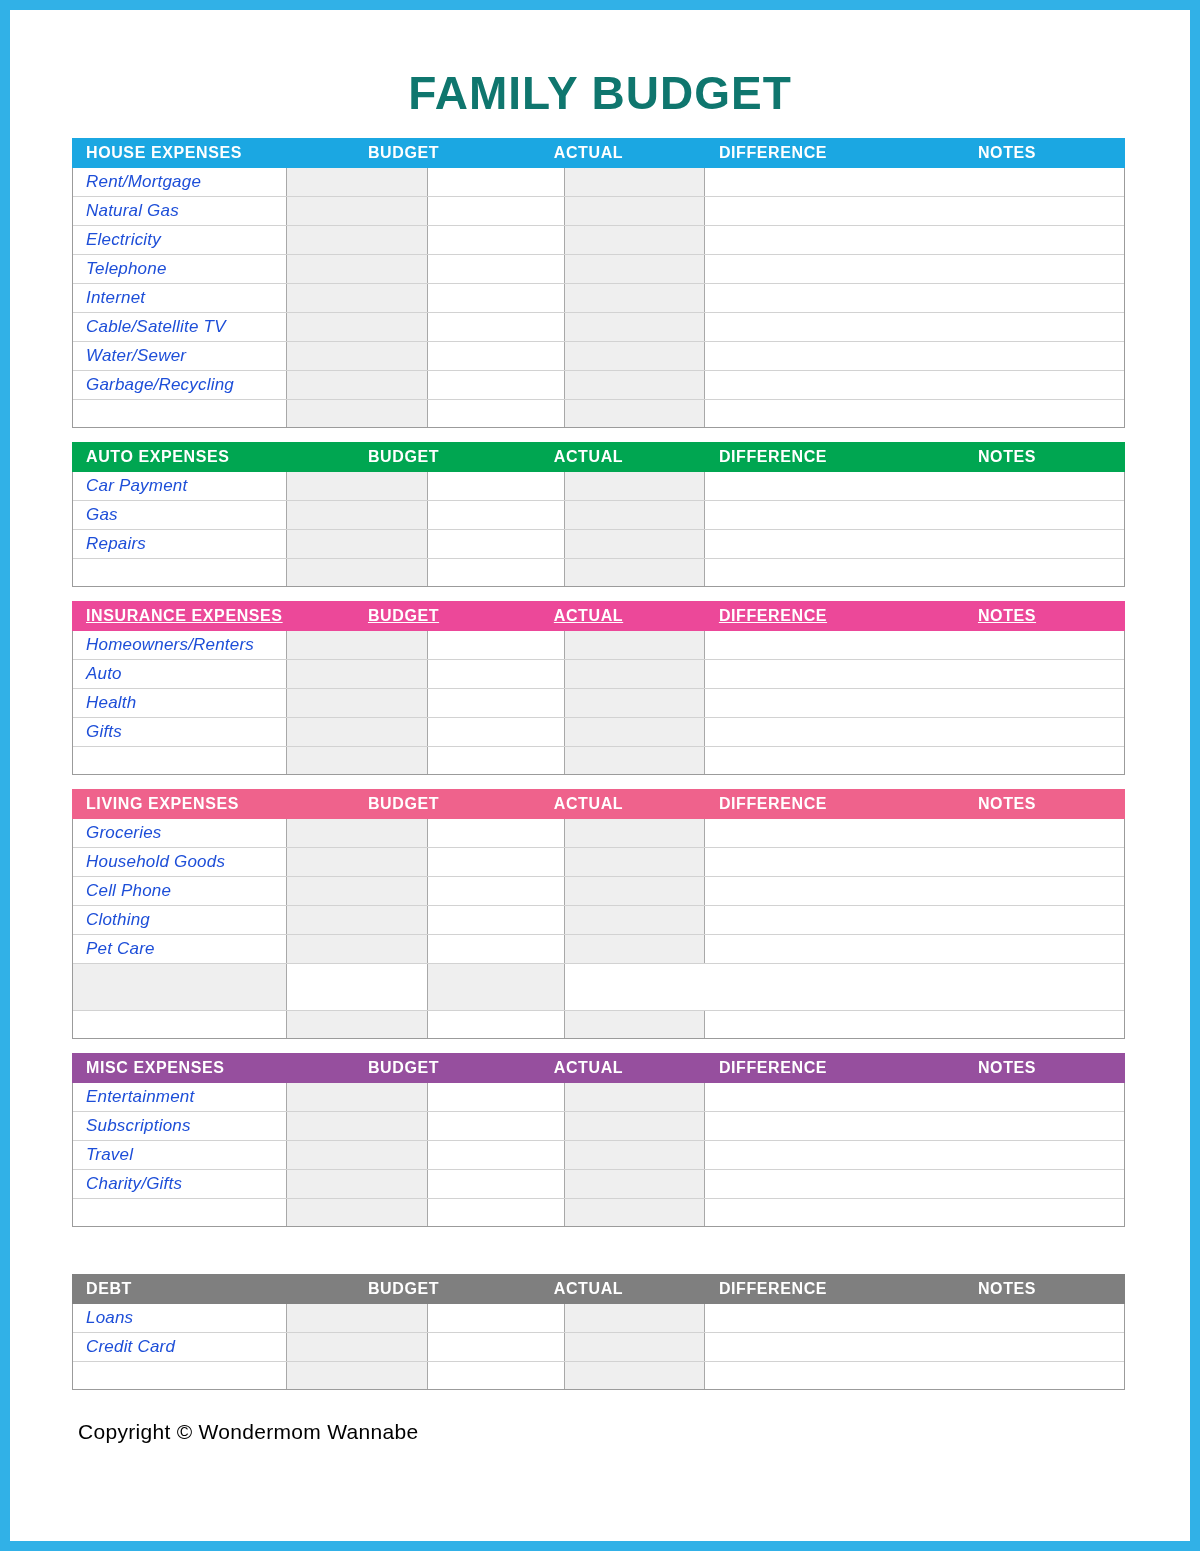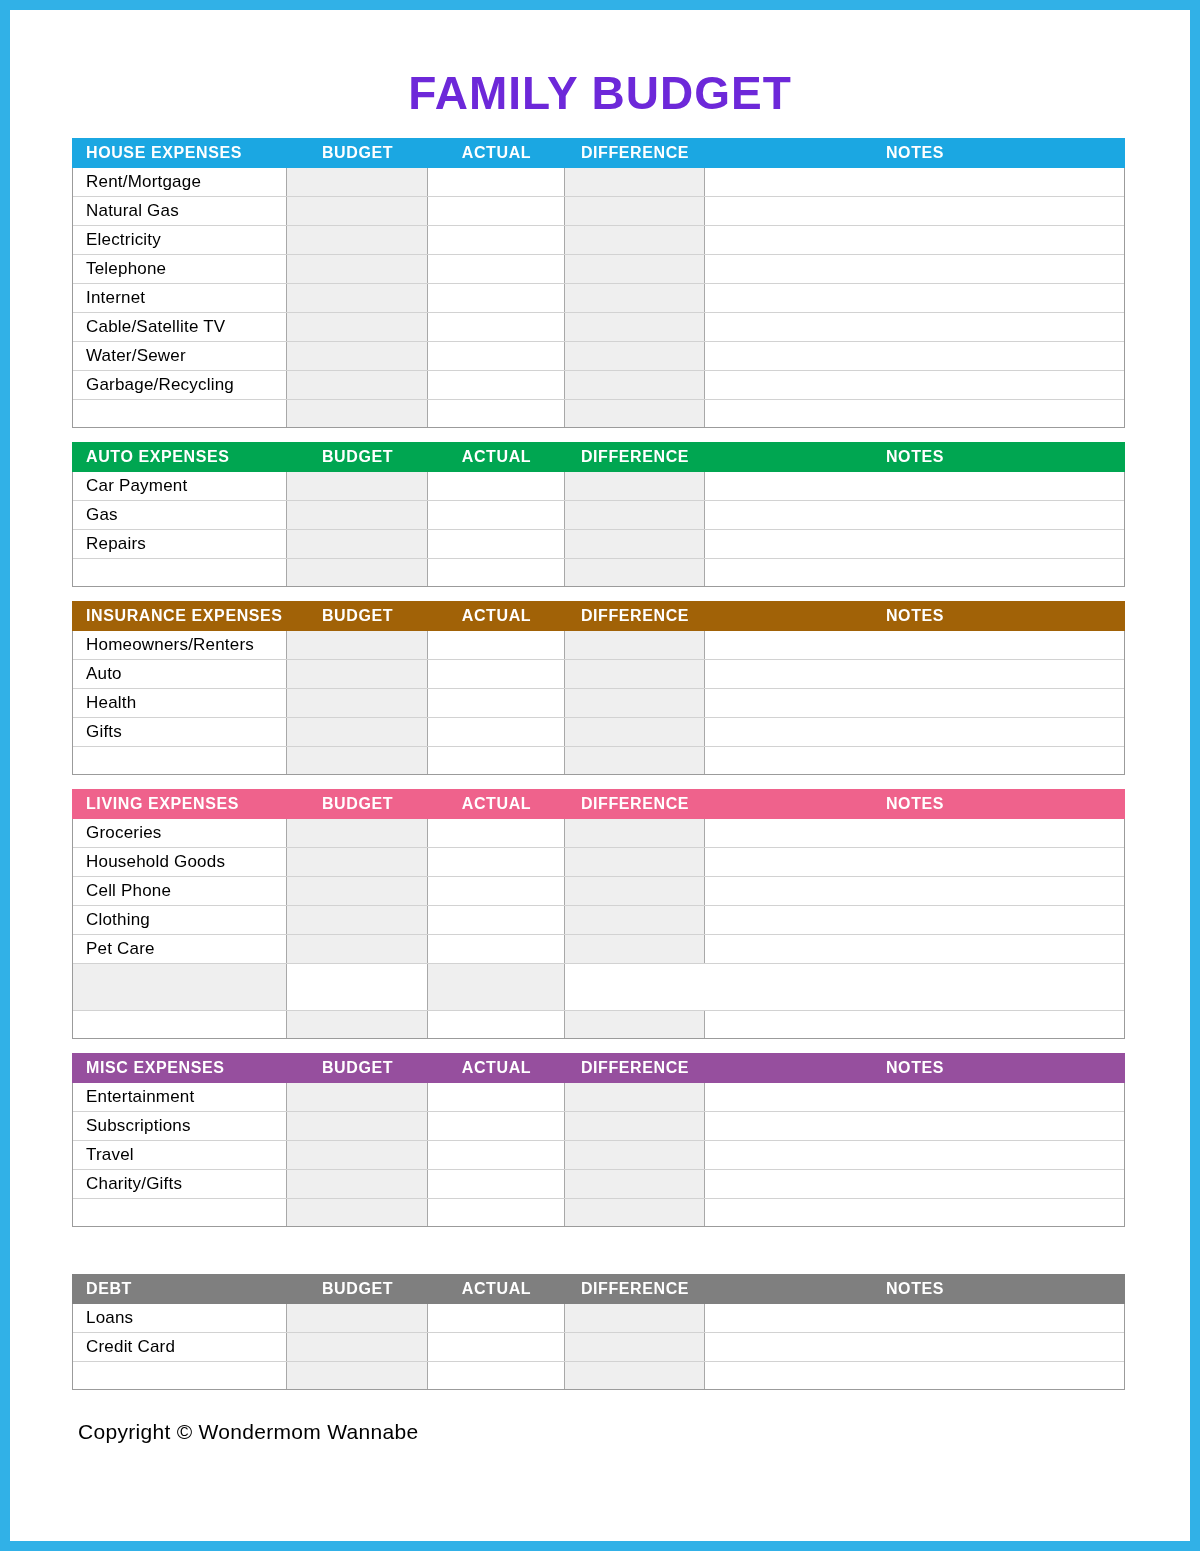--- a/index.html
+++ b/index.html
@@ -28,20 +28,21 @@
   .budget-section { margin-bottom:14px; }
   .sec-header {
     display:grid;
     grid-template-columns:215px 141px 137px 140px 1fr;
     height:30px;
     align-items:center;
     color:#ffffff;
     font-weight:bold;
     font-size:16px;
     letter-spacing:0.6px;
+    gap:46px;
   }
   .sec-header .h-name { padding-left:14px; text-align:left; }
   .sec-header .h-col  { text-align:center; }
   .sec-body {
     border:1px solid #9B9B9B;
     border-top:none;
     box-sizing:border-box;
   }
   .row {
     display:grid;
@@ -57,37 +58,38 @@
     box-sizing:border-box;
     border-right:1px solid #A8A8A8;
     background:#ffffff;
   }
   .cell:last-child { border-right:none; }
   .cell.shade { background:#EFEFEF; }
   .cell.label {
     display:flex;
     align-items:center;
     padding:1px 8px 0 13px;
-    color:#000000;
+    color:#1d4ed8;
     font-size:17px;
     letter-spacing:0.2px;
     line-height:1.25;
+    font-style:italic;
   }
   .footer-note {
     margin:30px 0 0 68px;
     font-size:21px;
     letter-spacing:0.3px;
     color:#8A8A8A;
   }
 </style>
 </head>
 <body>
 
 <div class="page" style="border-color: rgb(49, 177, 231);">
-  <h1 class="doc-title" style="color: #6d28d9;">FAMILY BUDGET</h1>
+  <h1 class="doc-title" style="color: #0f766e;">FAMILY BUDGET</h1>
   <div class="sections">
       <div class="budget-section">
         <div class="sec-header" style="background: rgb(27, 167, 226);">
           <div class="h-name">HOUSE EXPENSES</div>
           <div class="h-col">BUDGET</div>
           <div class="h-col">ACTUAL</div>
           <div class="h-col">DIFFERENCE</div>
           <div class="h-col">NOTES</div>
         </div>
         <div class="sec-body">
@@ -189,21 +191,21 @@
           <div class="row empty">
             <div class="cell label"></div>
             <div class="cell shade"></div>
             <div class="cell"></div>
             <div class="cell shade"></div>
             <div class="cell"></div>
           </div>
         </div>
       </div>
       <div class="budget-section">
-        <div class="sec-header" style="background: #a16207;">
+        <div class="sec-header" style="background: #ec4899; text-decoration: underline;">
           <div class="h-name">INSURANCE EXPENSES</div>
           <div class="h-col">BUDGET</div>
           <div class="h-col">ACTUAL</div>
           <div class="h-col">DIFFERENCE</div>
           <div class="h-col">NOTES</div>
         </div>
         <div class="sec-body">
           <div class="row">
             <div class="cell label">Homeowners/Renters</div>
             <div class="cell shade"></div>

